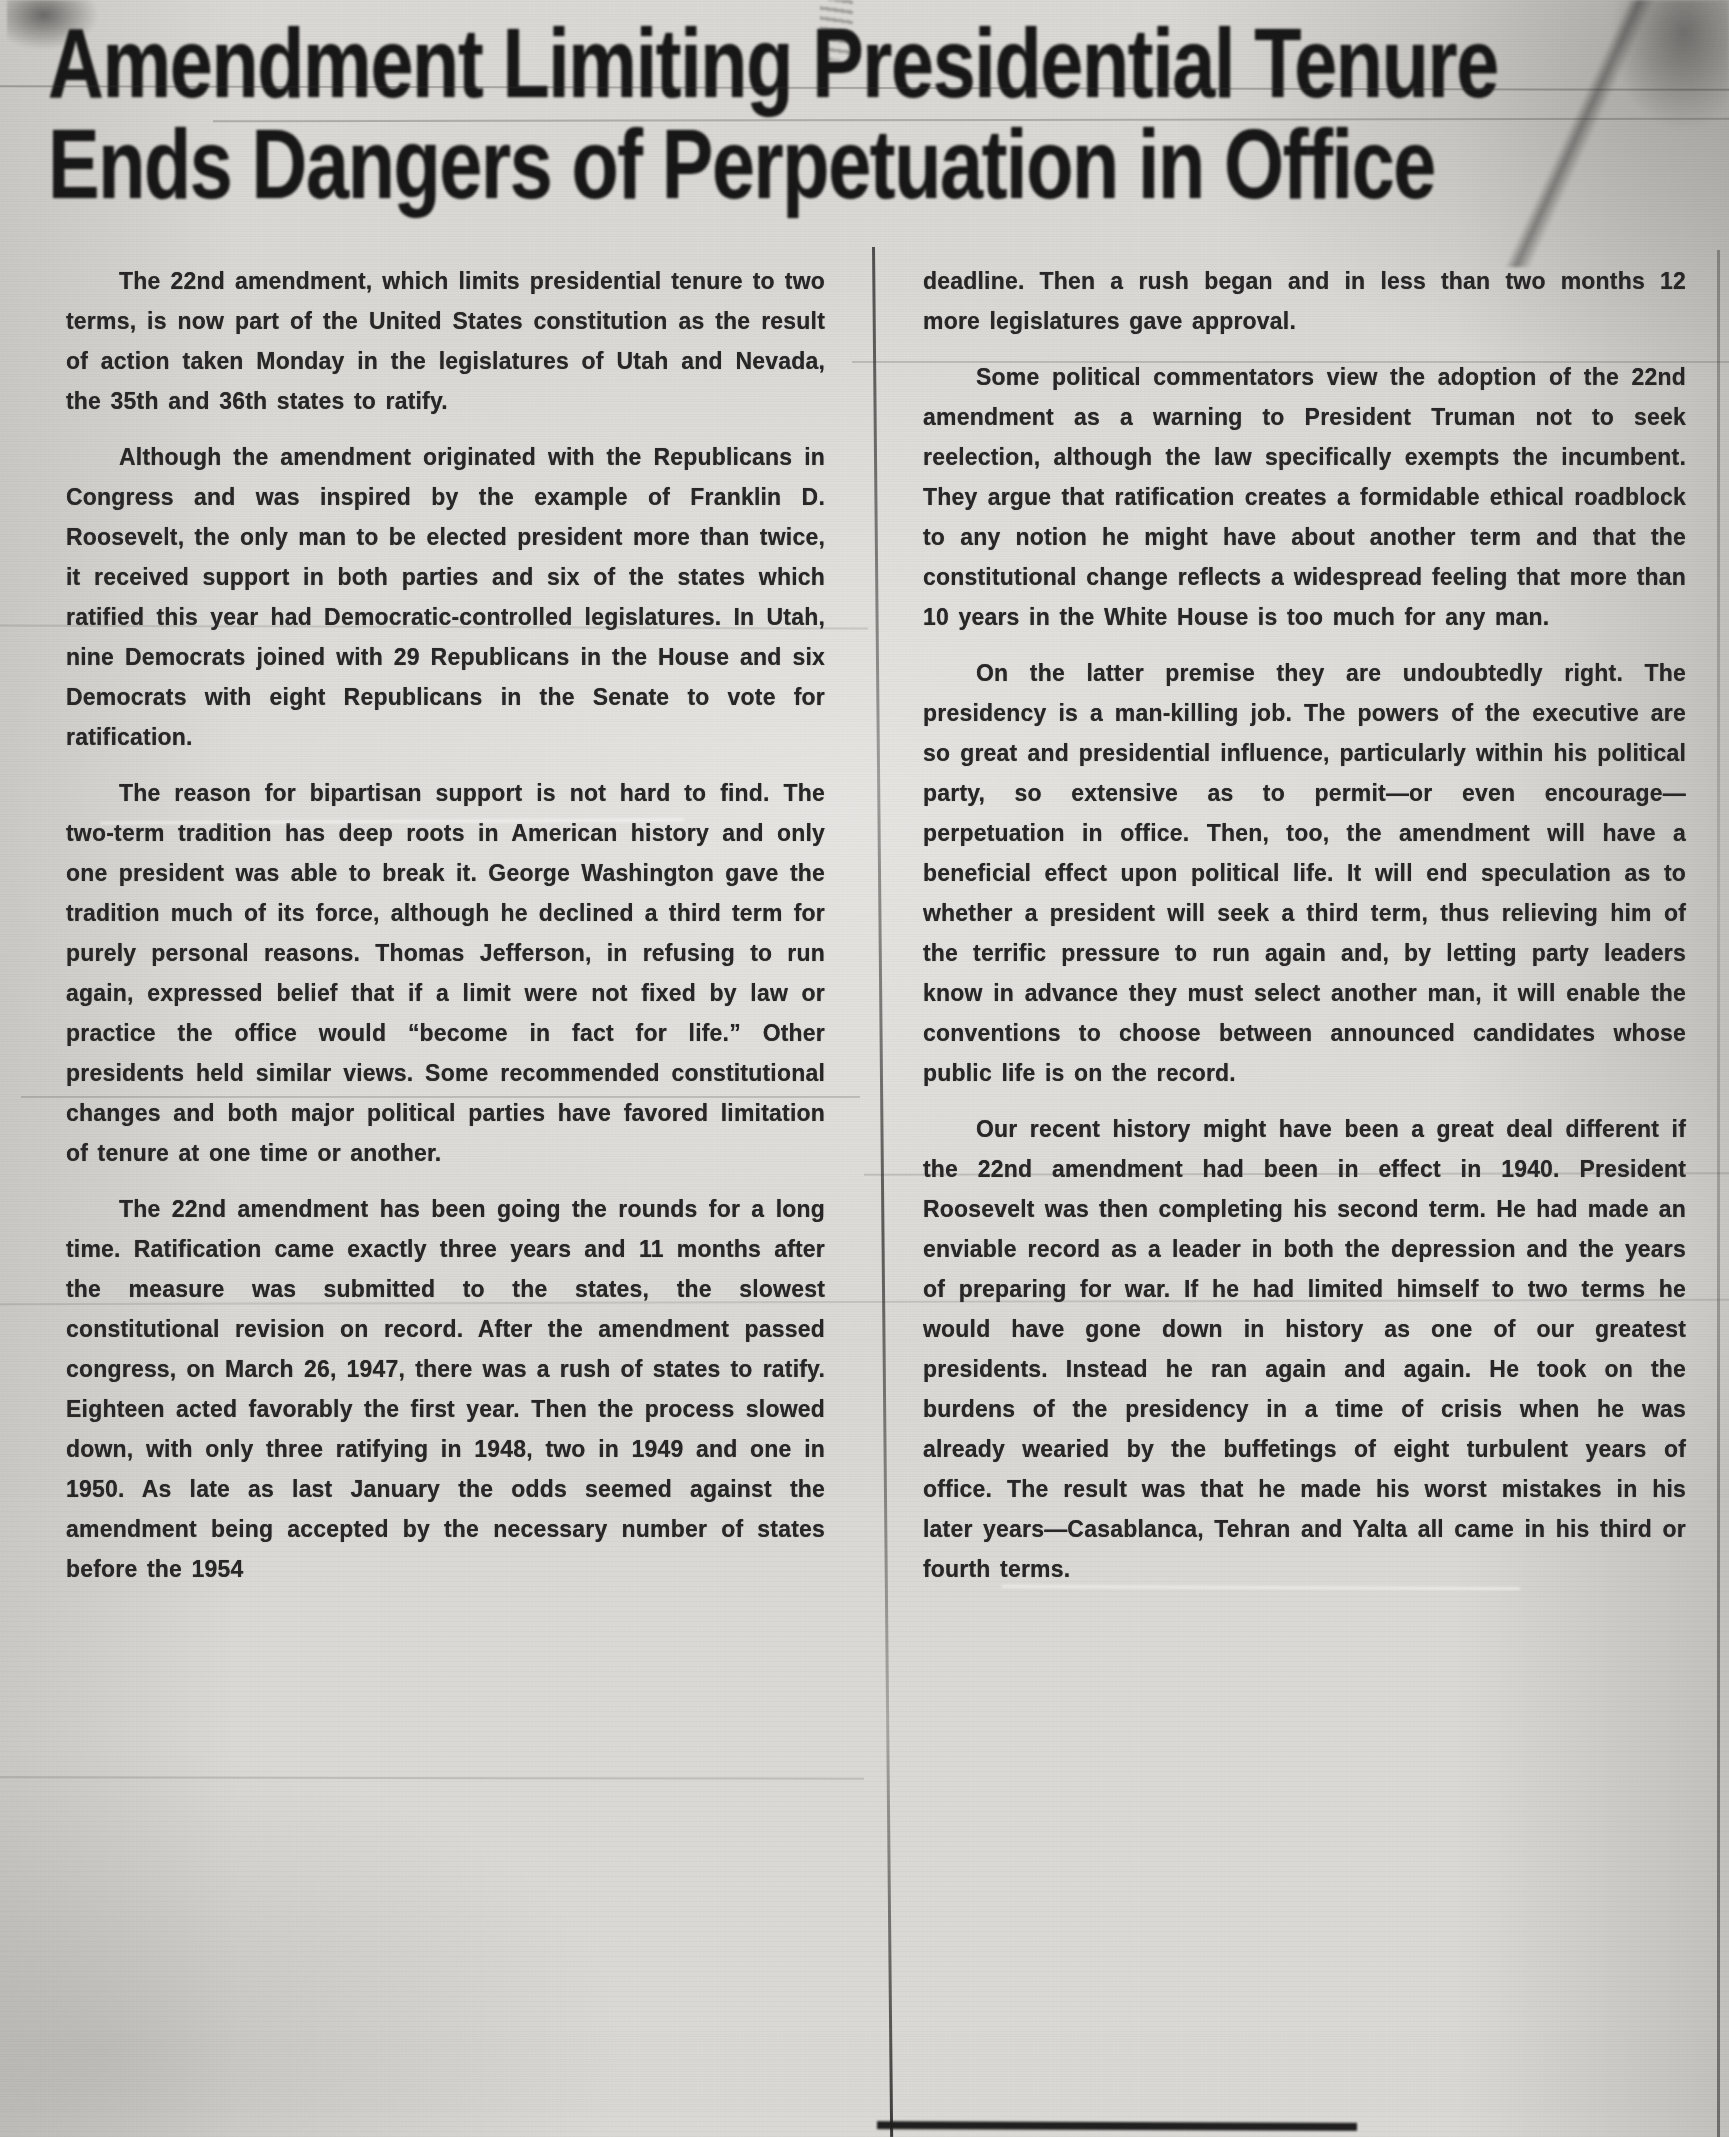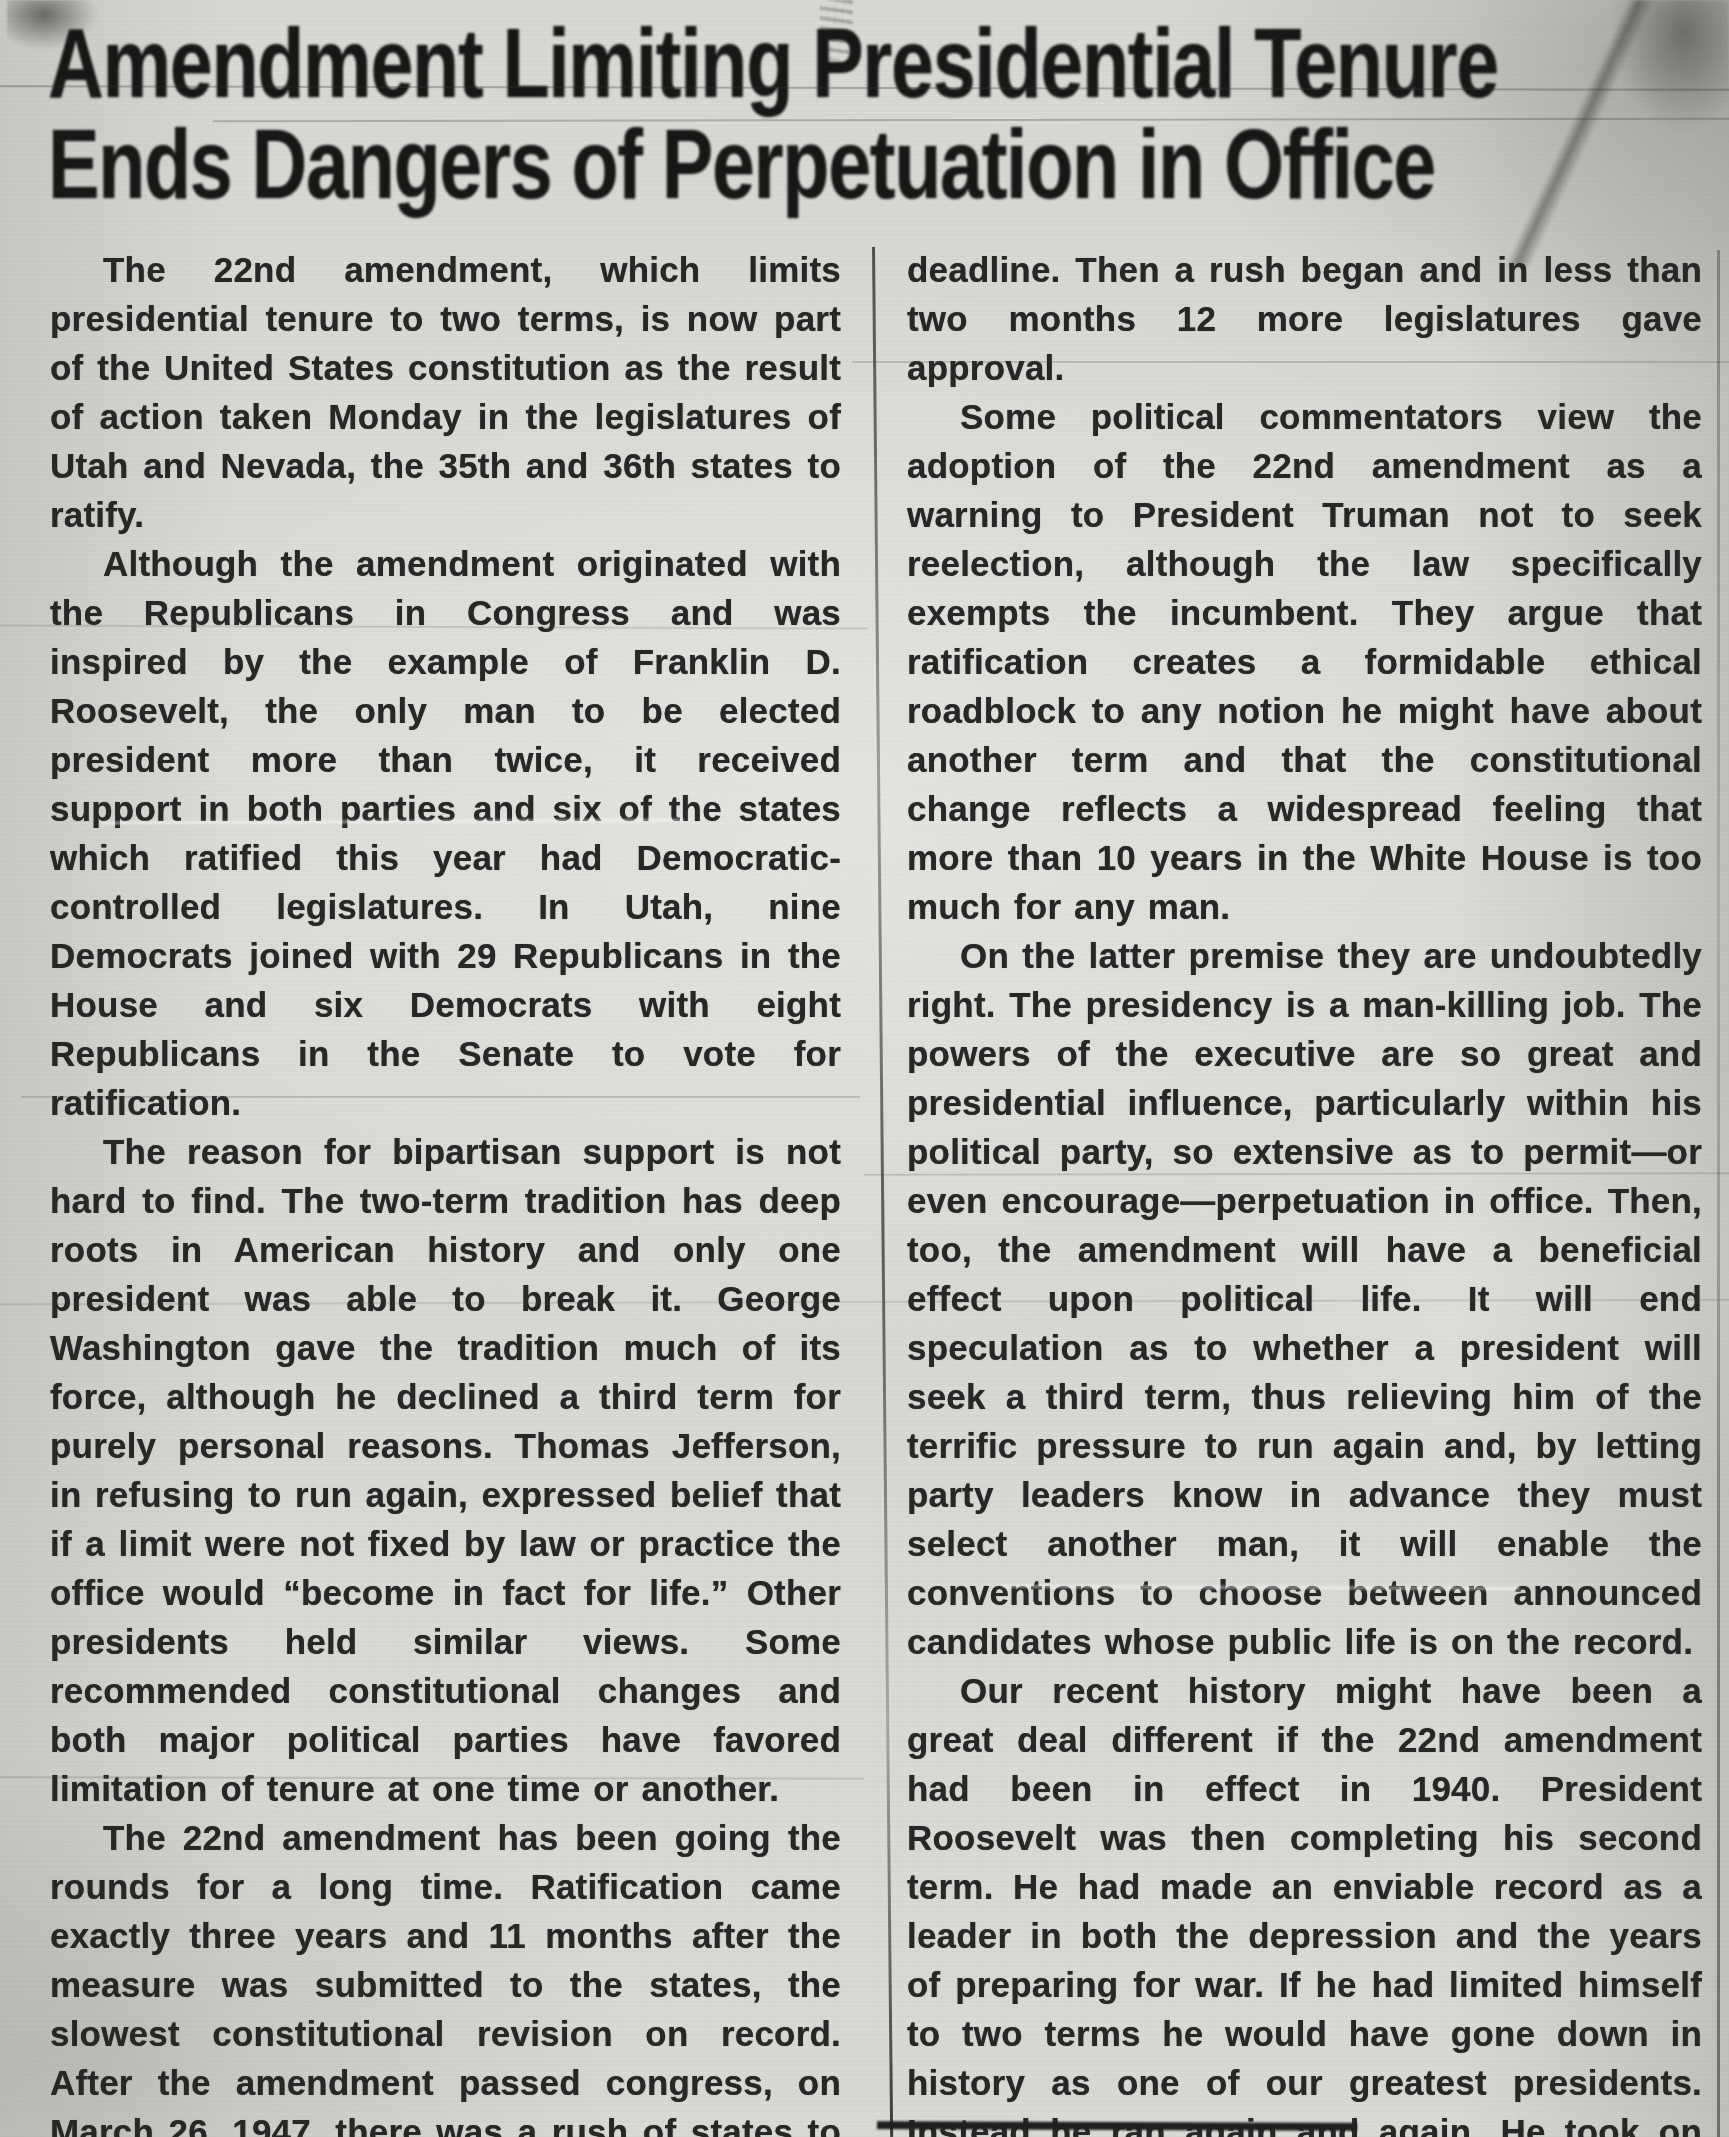--- a/index.html
+++ b/index.html
@@ -38,24 +38,24 @@
     text-shadow: 0 0 1.7px rgba(20,20,20,0.55);
   }
   .col {
     position: absolute;
     top: 245px;
     filter: blur(0.5px);
   }
   .col-left  { left: 50px;   width: 791px; }
   .col-right { left: 907px; width: 795px; }
   .col p {
-    margin: 0;
+    margin: 16px;
     text-align: justify;
-    font-size: 35px;
-    line-height: 49px;
+    font-size: 23px;
+    line-height: 40px;
     font-weight: 700;
     color: #272727;
     text-indent: 53px;
     word-spacing: 2.9px;
     letter-spacing: 0.2px;
     text-shadow: 0 0 0.8px rgba(25,25,25,0.6);
   }
   .col p.flush { text-indent: 0; }
   .divider {
     position: absolute;

